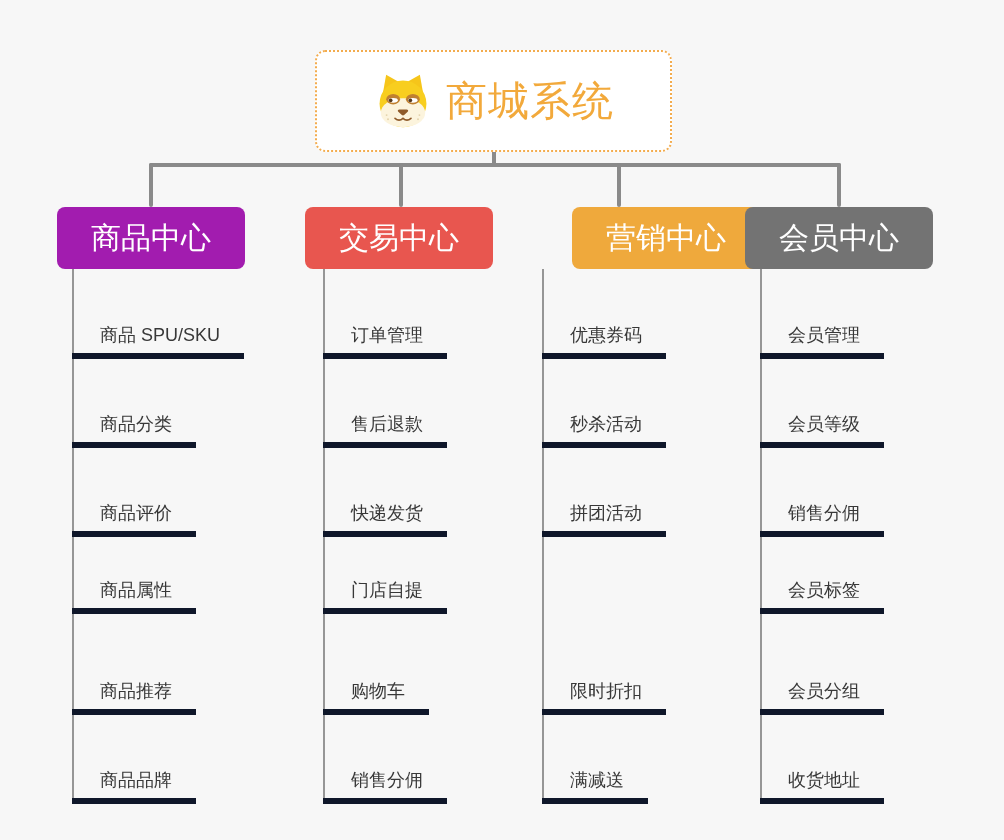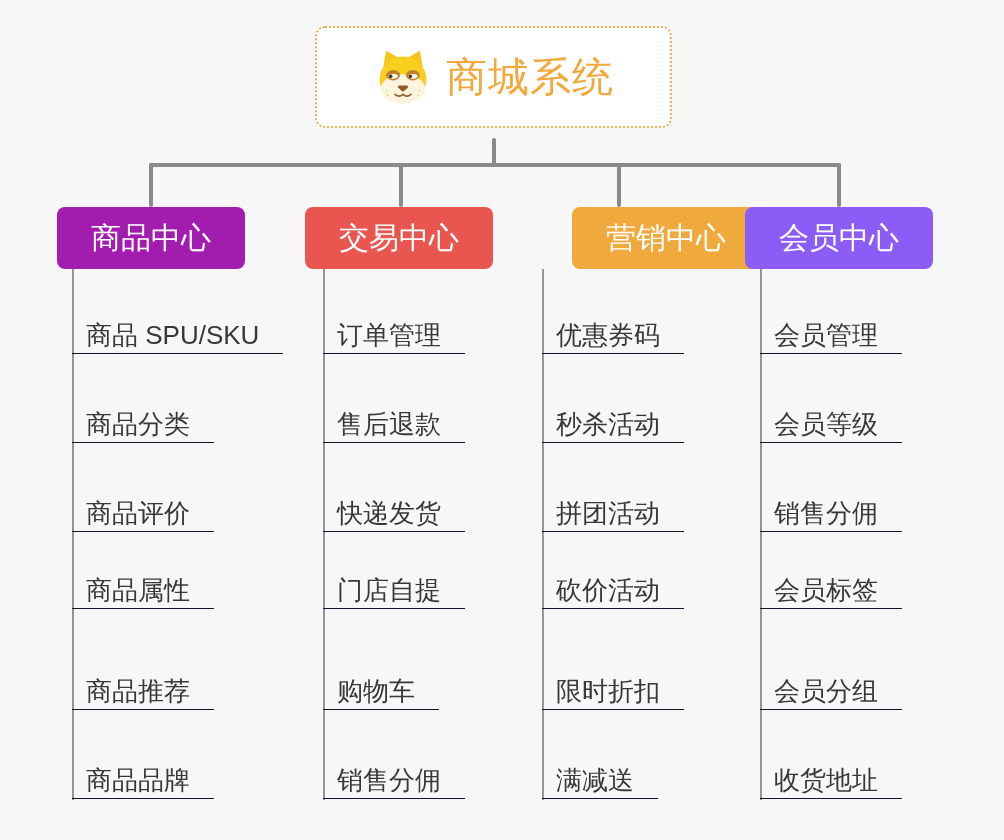--- a/index.html
+++ b/index.html
@@ -8,21 +8,21 @@
   }
   .stage {
     position: relative;
     width: 1004px; height: 840px;
     background: #F7F7F7;
     overflow: hidden;
   }
   
   .root-topic {
     position: absolute;
-    left: 315px; top: 26px;
+    left: 315px; top: 50px;
     width: 357px; height: 102px;
     background: #FFFFFF;
     border: 2px dotted #F3AC4E;
     border-radius: 10px;
     box-sizing: border-box;
     display: flex; align-items: center; justify-content: center;
     gap: 13px;
     cursor: default;
   }
   .root-title {
@@ -54,29 +54,29 @@
     color: #FFFFFF;
     font-size: 30px;
     line-height: 62px;
     text-align: center;
     white-space: nowrap;
     cursor: default;
   }
   .b0 { left: 57px;  background: #a21caf; }
   .b1 { left: 305px; background: #E8564F; }
   .b2 { left: 525px; background: #EFA93C; margin-left: 47px; }
-  .b3 { left: 745px; background: #8b5cf6; }
+  .b3 { left: 745px; background: #737373; }
   
   .leaf {
     position: absolute;
     height: 36px;
     line-height: 36px;
-    padding: 0 24px 0 14px;
-    border-bottom: 1px solid #0f172a;
-    font-size: 26px;
+    padding: 0 24px 0 28px;
+    border-bottom: 6px solid #0f172a;
+    font-size: 18px;
     color: #383838;
     white-space: nowrap;
     cursor: default;
   }
   .col-0 { left: 72px; }
   .col-1 { left: 323px; }
   .col-2 { left: 542px; }
   .col-3 { left: 760px; }
   .row-0 { top: 317px; }
   .row-1 { top: 406px; }
@@ -139,21 +139,20 @@
   <div class="leaf col-1 row-0">订单管理</div>
   <div class="leaf col-1 row-1">售后退款</div>
   <div class="leaf col-1 row-2">快递发货</div>
   <div class="leaf col-1 row-3">门店自提</div>
   <div class="leaf col-1 row-4">购物车</div>
   <div class="leaf col-1 row-5">销售分佣</div>
 
   <div class="leaf col-2 row-0">优惠券码</div>
   <div class="leaf col-2 row-1">秒杀活动</div>
   <div class="leaf col-2 row-2">拼团活动</div>
-  <div class="leaf col-2 row-3">砍价活动</div>
   <div class="leaf col-2 row-4">限时折扣</div>
   <div class="leaf col-2 row-5">满减送</div>
 
   <div class="leaf col-3 row-0">会员管理</div>
   <div class="leaf col-3 row-1">会员等级</div>
   <div class="leaf col-3 row-2">销售分佣</div>
   <div class="leaf col-3 row-3">会员标签</div>
   <div class="leaf col-3 row-4">会员分组</div>
   <div class="leaf col-3 row-5">收货地址</div>
 

